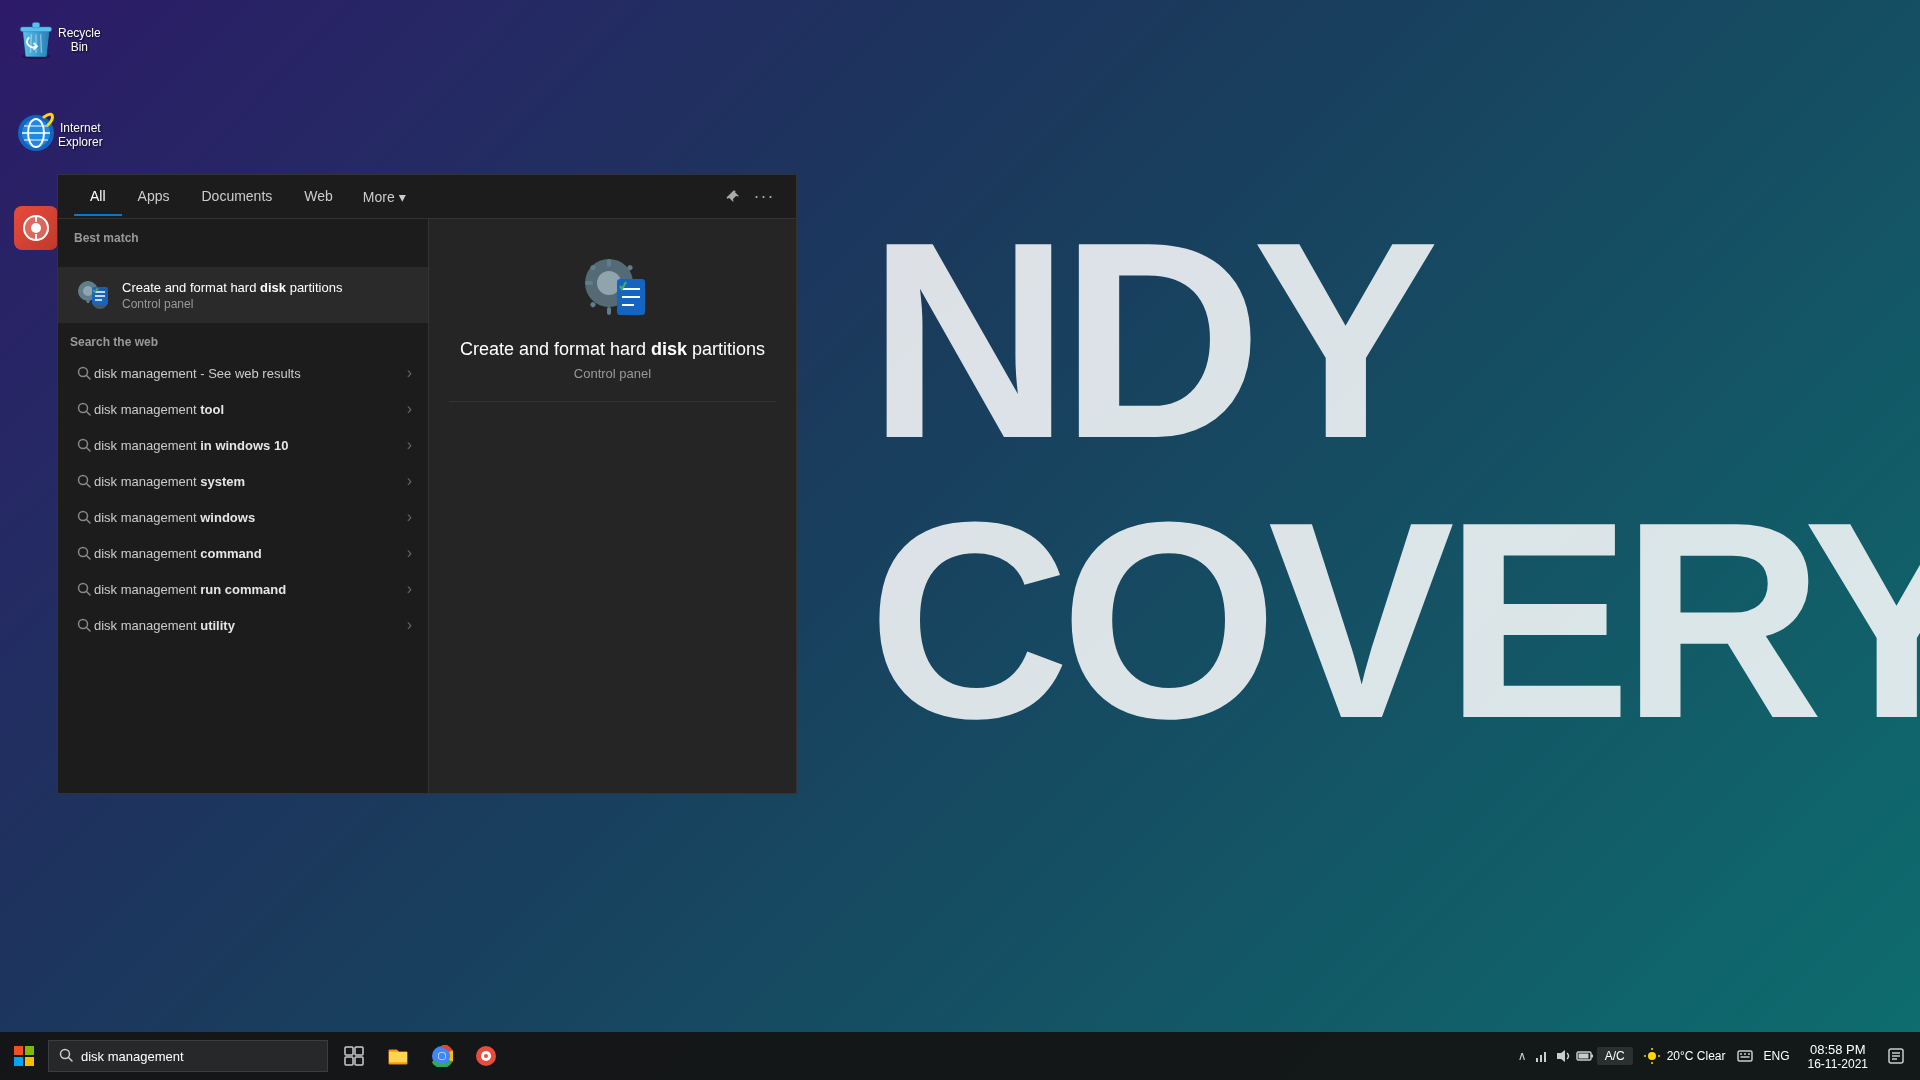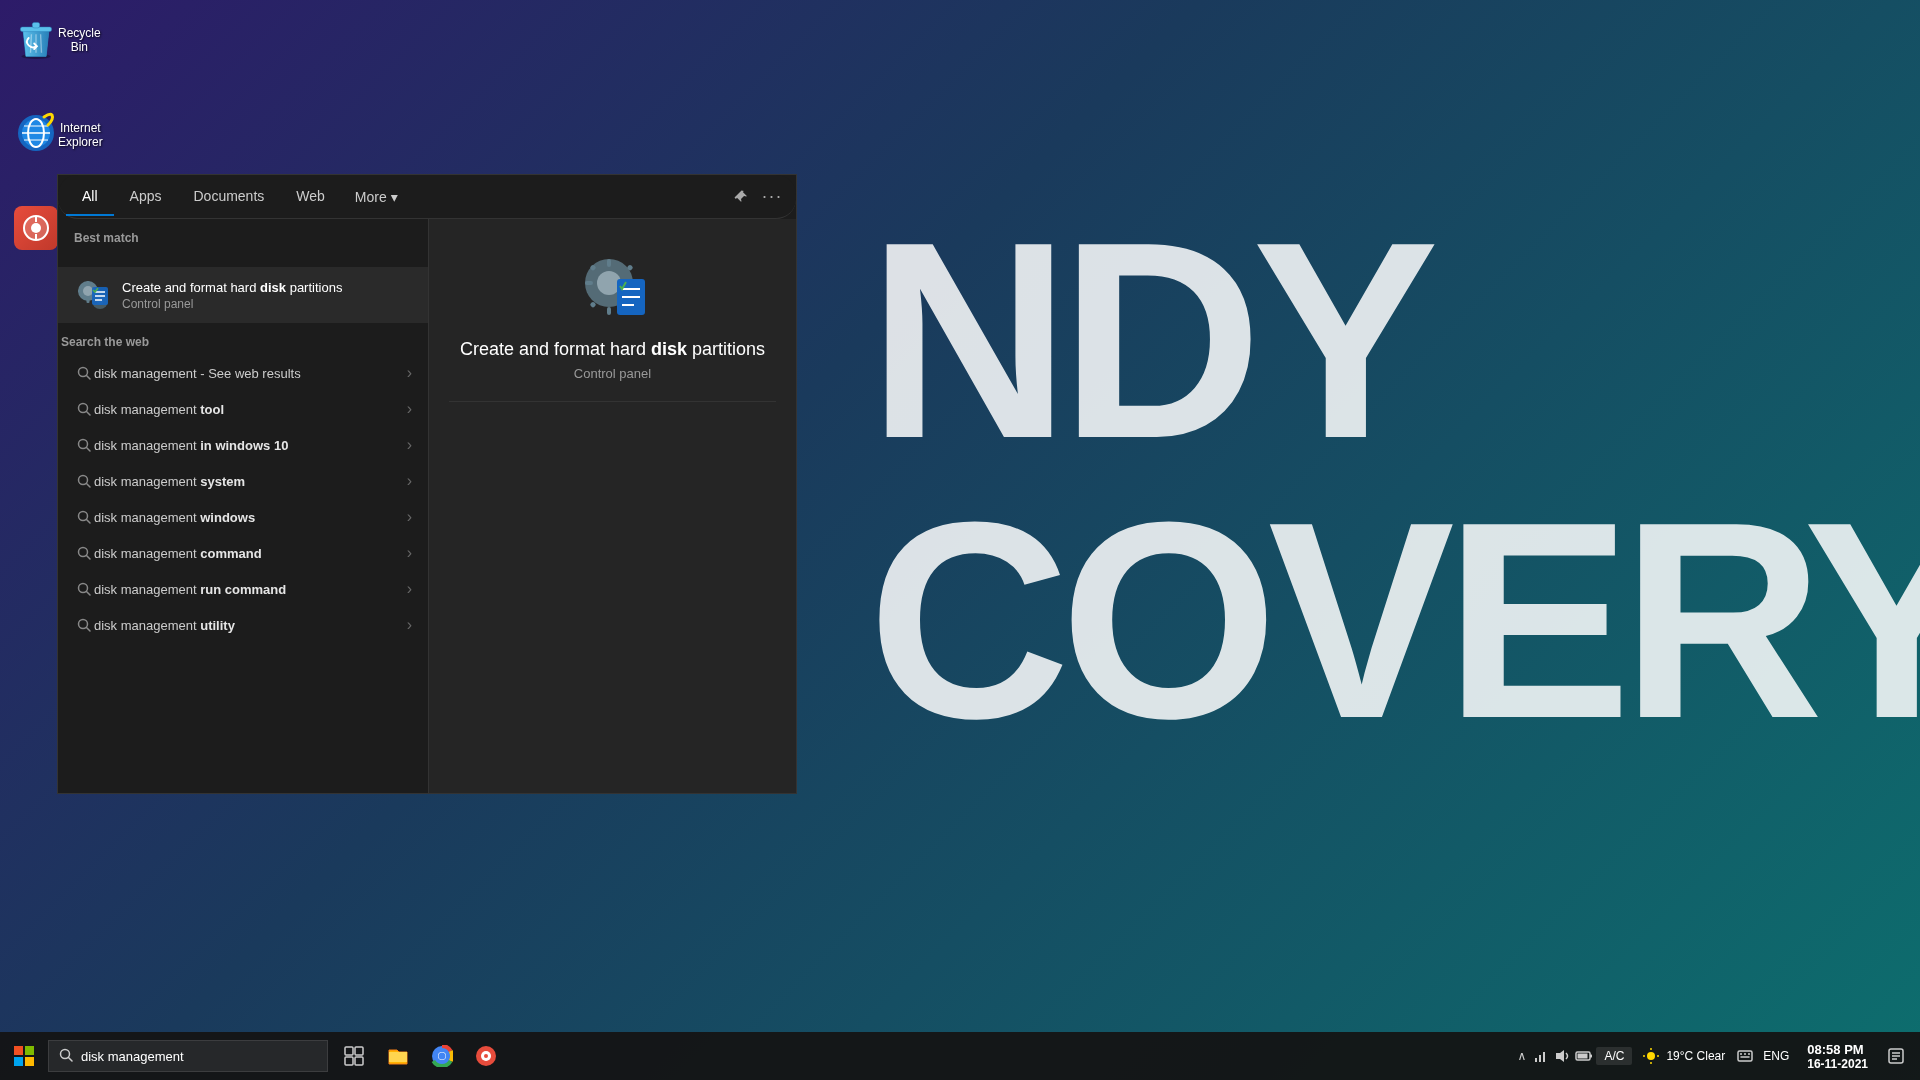--- a/index.html
+++ b/index.html
@@ -92,24 +92,23 @@
       flex-direction: column;
       z-index: 100;
     }
 
     
     .tab-bar {
       display: flex;
       align-items: center;
       background: #1c1c1c;
       border-bottom: 1px solid #333;
-      padding: 0 8px;
+      padding: 0 16px;
       height: 44px;
       flex-shrink: 0;
-      border-radius: 20px;
     }
 
     .tab-item {
       padding: 10px 16px;
       color: #ccc;
       font-size: 14px;
       cursor: pointer;
       border-bottom: 2px solid transparent;
       margin-bottom: -1px;
     }
@@ -186,21 +185,21 @@
       justify-content: center;
     }
 
     .best-match-text { display: flex; flex-direction: column; }
     .best-match-title { color: white; font-size: 13px; }
     .best-match-title strong { font-weight: 700; }
     .best-match-subtitle { color: #999; font-size: 12px; margin-top: 2px; }
 
     
     .web-search-label {
-      padding: 12px 3px 6px;
+      padding: 12px 12px 6px;
       color: #999;
       font-size: 12px;
       font-weight: 600;
     }
 
     .web-result-item {
       display: flex;
       align-items: center;
       padding: 8px 16px;
       cursor: pointer;
@@ -389,25 +388,24 @@
       gap: 6px;
       color: white;
       font-size: 12px;
       padding: 0 8px;
       cursor: pointer;
     }
 
     .clock-info {
       display: flex;
       flex-direction: column;
-      align-items: flex-start;
+      align-items: center;
       padding: 0 10px;
       cursor: pointer;
       color: white;
-      font-weight: bold;
     }
 
     .clock-time { font-size: 13px; }
     .clock-date { font-size: 12px; }
 
     .lang-badge {
       color: white;
       font-size: 12px;
       padding: 0 6px;
       cursor: pointer;
@@ -771,21 +769,21 @@
       <div class="ac-badge">A/C</div>
 
       <div class="weather-info">
         <svg width="18" height="18" viewBox="0 0 18 18" fill="none">
           <circle cx="9" cy="9" r="4" fill="#FFD700"></circle>
           <line x1="9" y1="1" x2="9" y2="3" stroke="#FFD700" stroke-width="1.5"></line>
           <line x1="9" y1="15" x2="9" y2="17" stroke="#FFD700" stroke-width="1.5"></line>
           <line x1="1" y1="9" x2="3" y2="9" stroke="#FFD700" stroke-width="1.5"></line>
           <line x1="15" y1="9" x2="17" y2="9" stroke="#FFD700" stroke-width="1.5"></line>
         </svg>
-        <span>19°C  Clear</span>
+        <span>20°C  Clear</span>
       </div>
 
       <div class="tray-icon">
         <svg width="16" height="12" viewBox="0 0 16 12" fill="none">
           <rect x="1" y="1" width="14" height="10" rx="1.5" stroke="#ccc" stroke-width="1.5"></rect>
           <line x1="4" y1="4" x2="4" y2="4" stroke="#ccc" stroke-width="2" stroke-linecap="round"></line>
           <line x1="8" y1="4" x2="8" y2="4" stroke="#ccc" stroke-width="2" stroke-linecap="round"></line>
           <line x1="12" y1="4" x2="12" y2="4" stroke="#ccc" stroke-width="2" stroke-linecap="round"></line>
           <line x1="4" y1="7" x2="12" y2="7" stroke="#ccc" stroke-width="1.5" stroke-linecap="round"></line>
         </svg>

